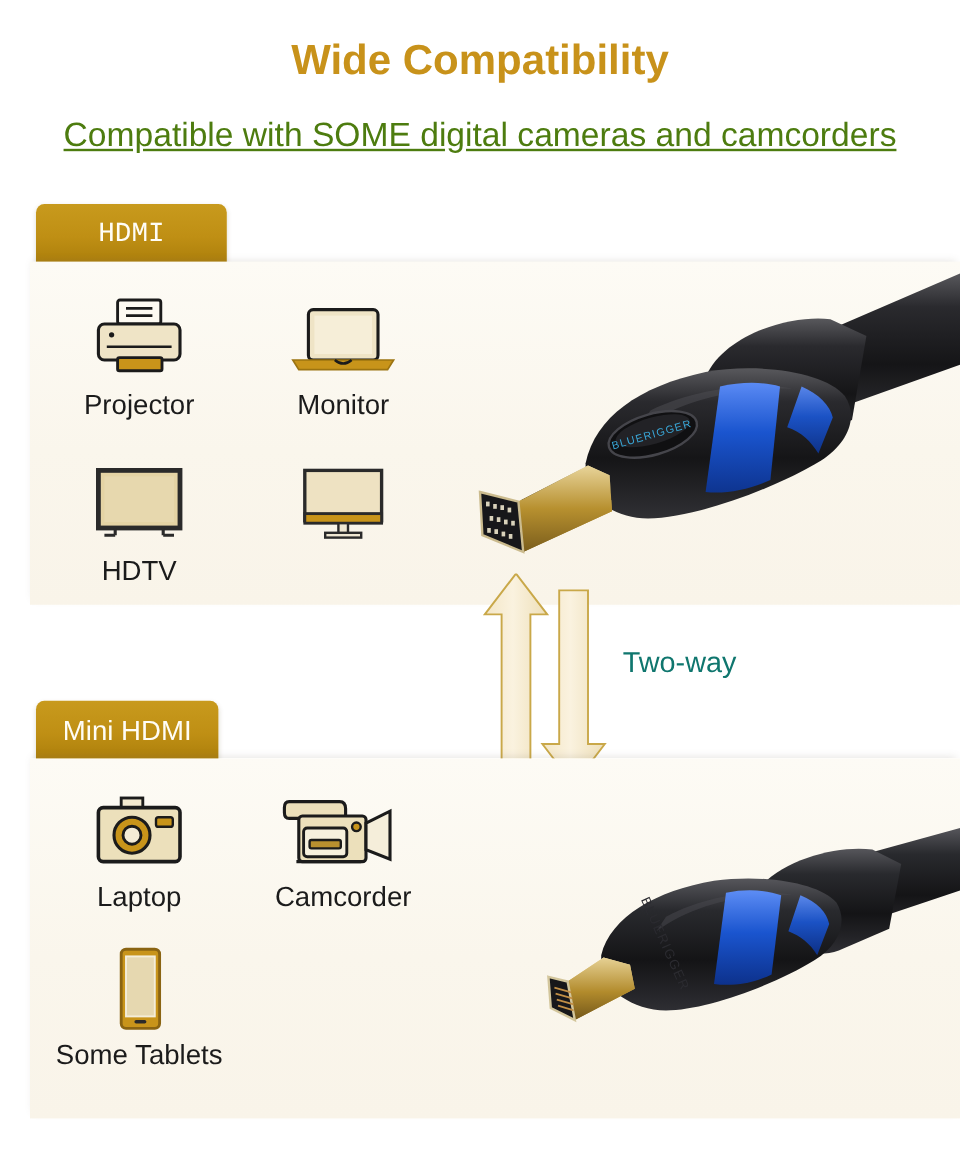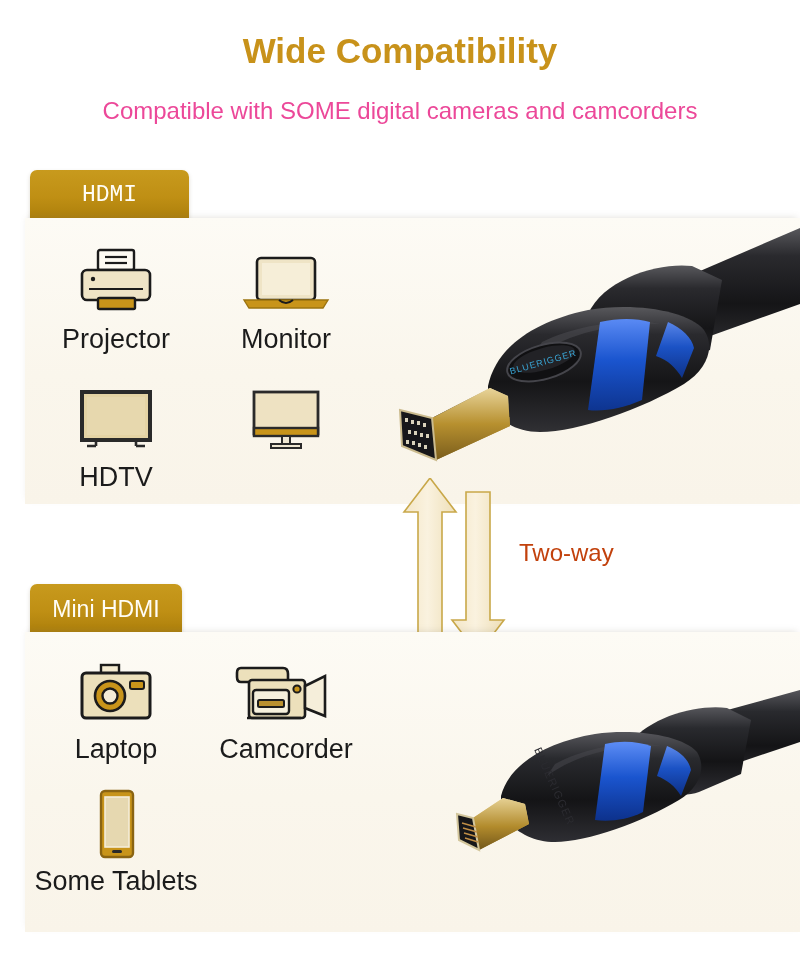--- a/index.html
+++ b/index.html
@@ -27,23 +27,24 @@
     margin: 13px;
     padding-top: 18px;
     font-size: 35px;
     font-weight: bold;
     color: #c8921a;
     letter-spacing: 0px;
   }
   .sub-title {
     margin: 0;
     padding-top: 13px;
-    font-size: 24px;
+    font-size: 28px;
     font-weight: normal;
-    color: #ec4899;
+    color: #4d7c0f;
+    text-decoration: underline;
   }
 
   
   .panel {
     position: absolute;
     background: linear-gradient(180deg, #fdfbf5 0%, #faf6ec 55%, #f9f4e9 100%);
     box-shadow: 0 -3px 7px -3px rgba(120,110,90,.22);
   }
   .panel-hdmi {
     left: 25px;
@@ -90,21 +91,21 @@
     width: 168px;
     text-align: center;
   }
   .icon-art {
     height: 74px;
     display: flex;
     align-items: flex-end;
     justify-content: center;
   }
   .icon-label {
-    font-size: 27px;
+    font-size: 23px;
     color: #1b1b1b;
     padding-top: 6px;
     white-space: nowrap;
   }
 
   
   .cell-projector { left: 32px;  top: 244px; }
   .cell-laptop    { left: 202px; top: 244px; }
   .cell-hdtv      { left: 32px;  top: 382px; }
   .cell-monitor   { left: 202px; top: 382px; }
@@ -120,21 +121,21 @@
     top: 478px;
     width: 105px;
     height: 176px;
   }
   .transmission-text {
     position: absolute;
     left: 519px;
     top: 537px;
     font-size: 24px;
     line-height: 32px;
-    color: #c2410c;
+    color: #0f766e;
   }
 
   
   .cable {
     position: absolute;
   }
   .cable-hdmi { left: 392px; top: 218px; width: 408px; height: 270px; }
   .cable-mini { left: 455px; top: 690px; width: 345px; height: 235px; }
 </style>
 </head>

